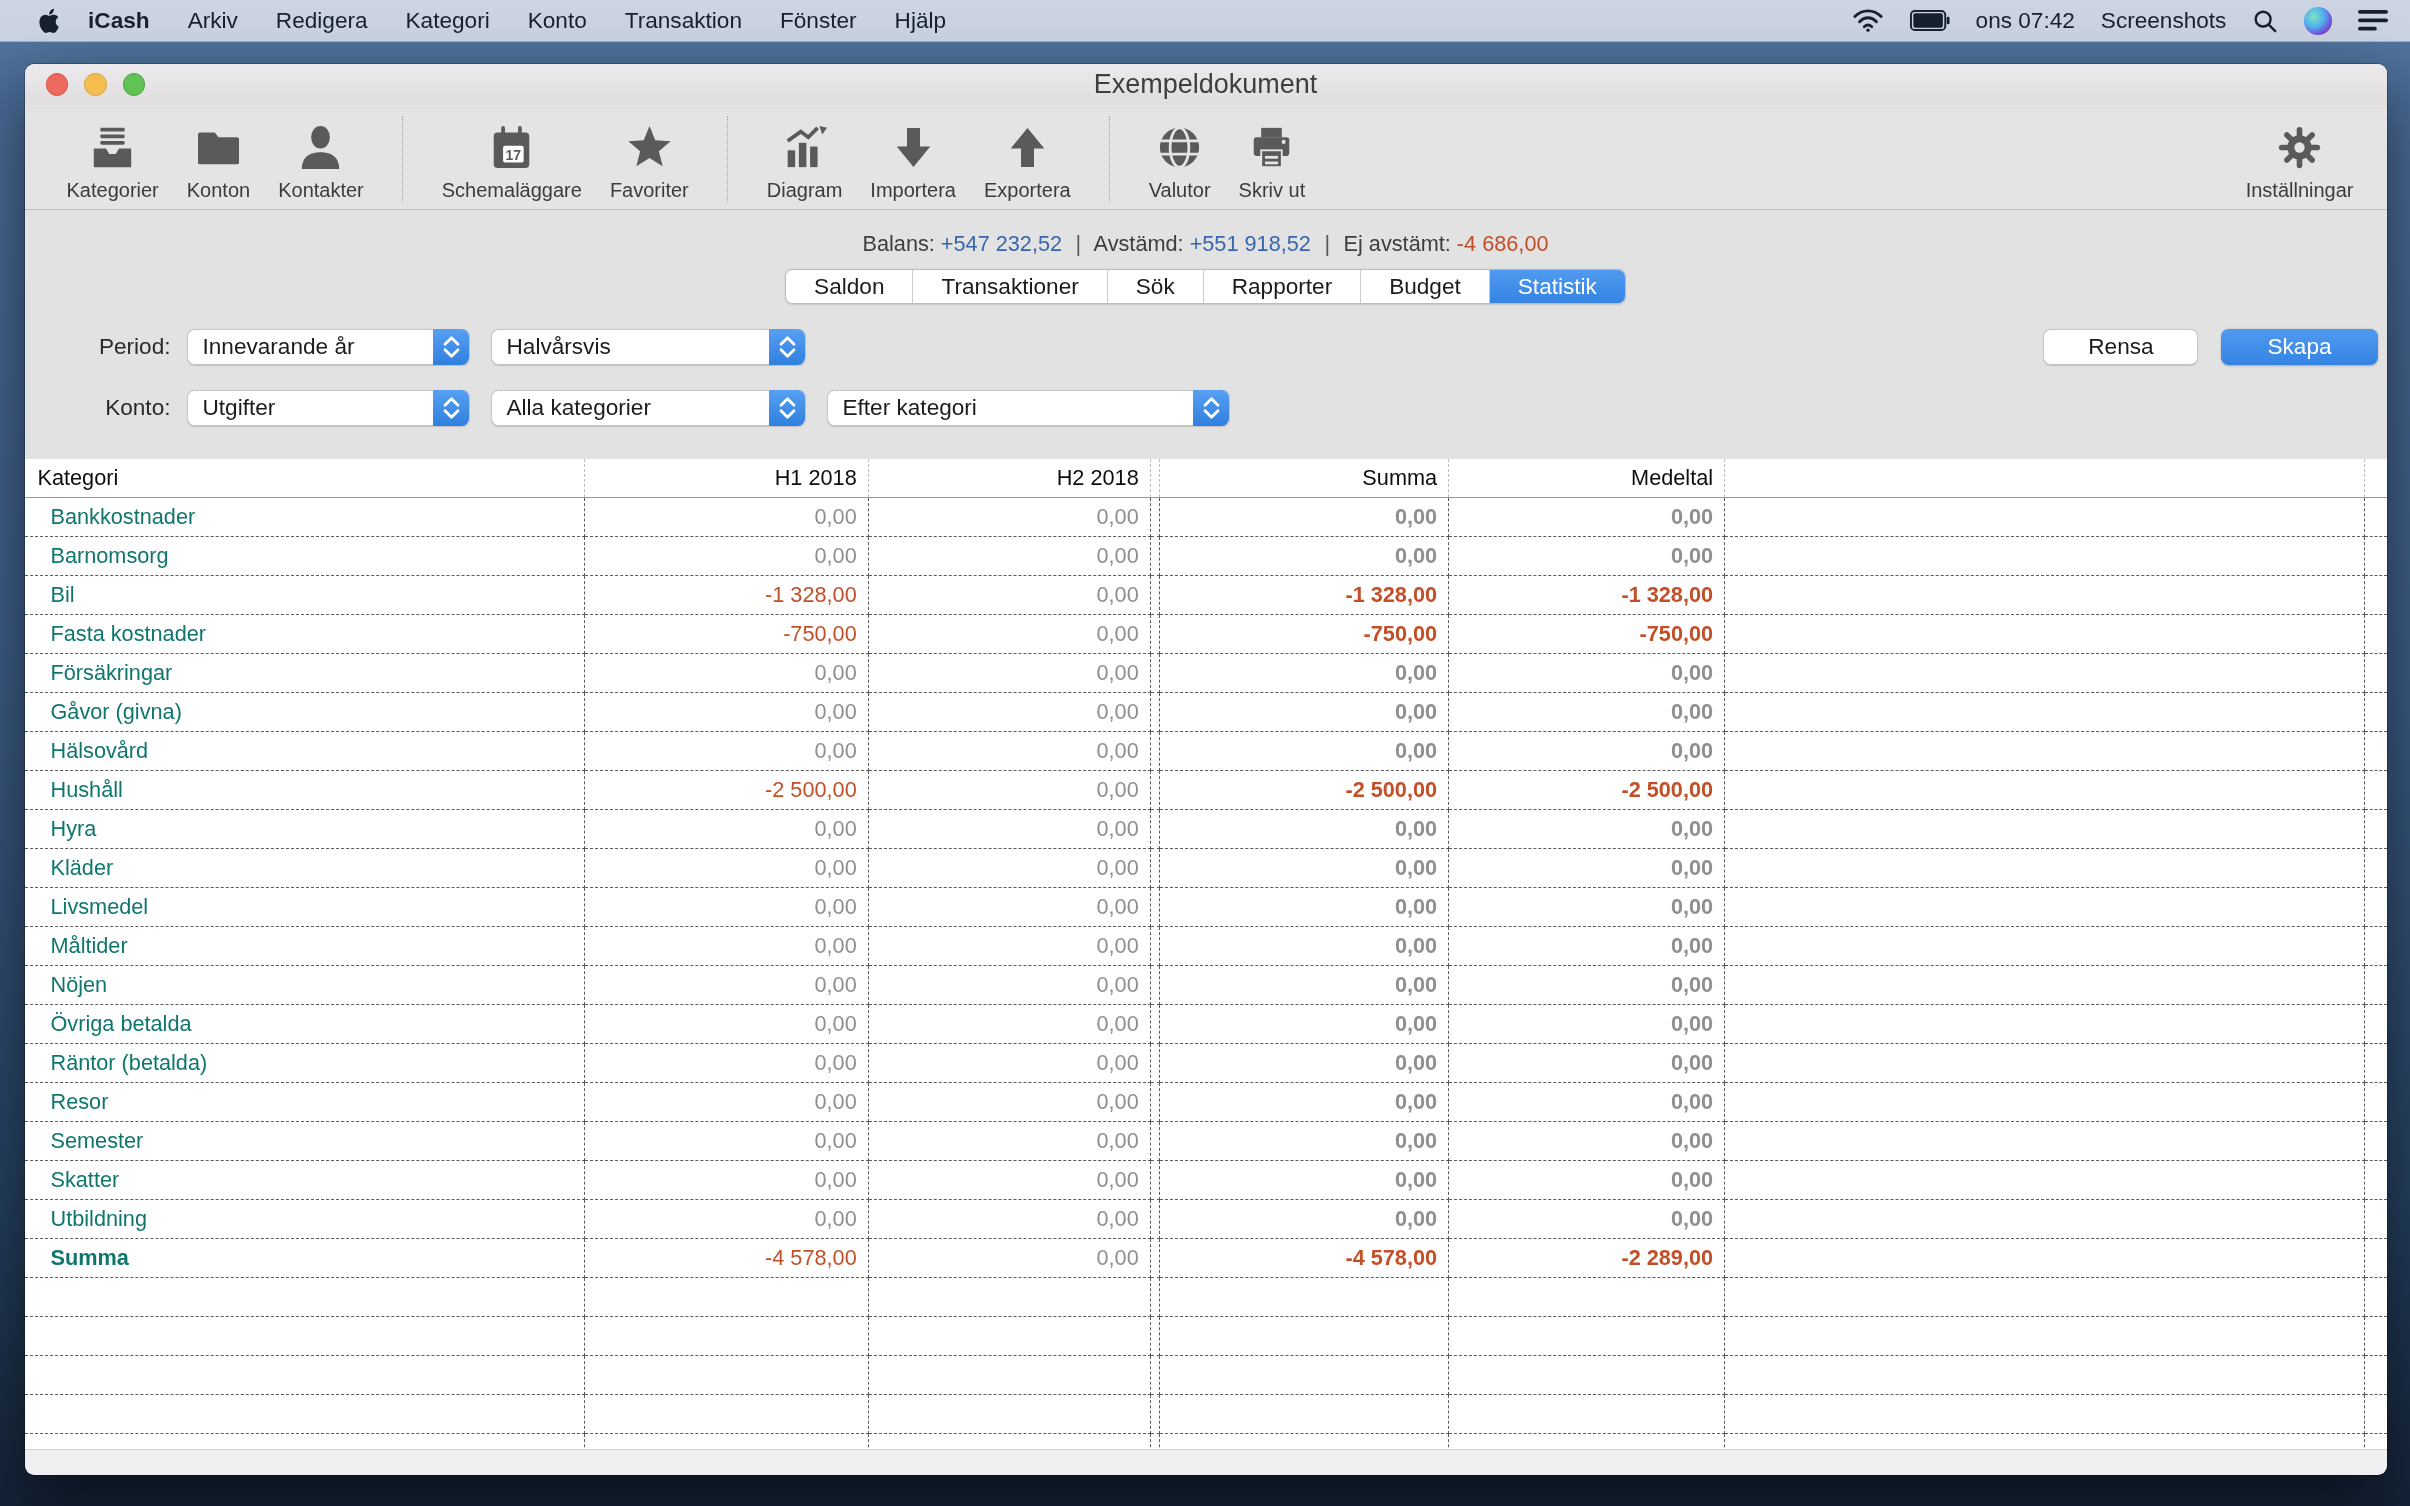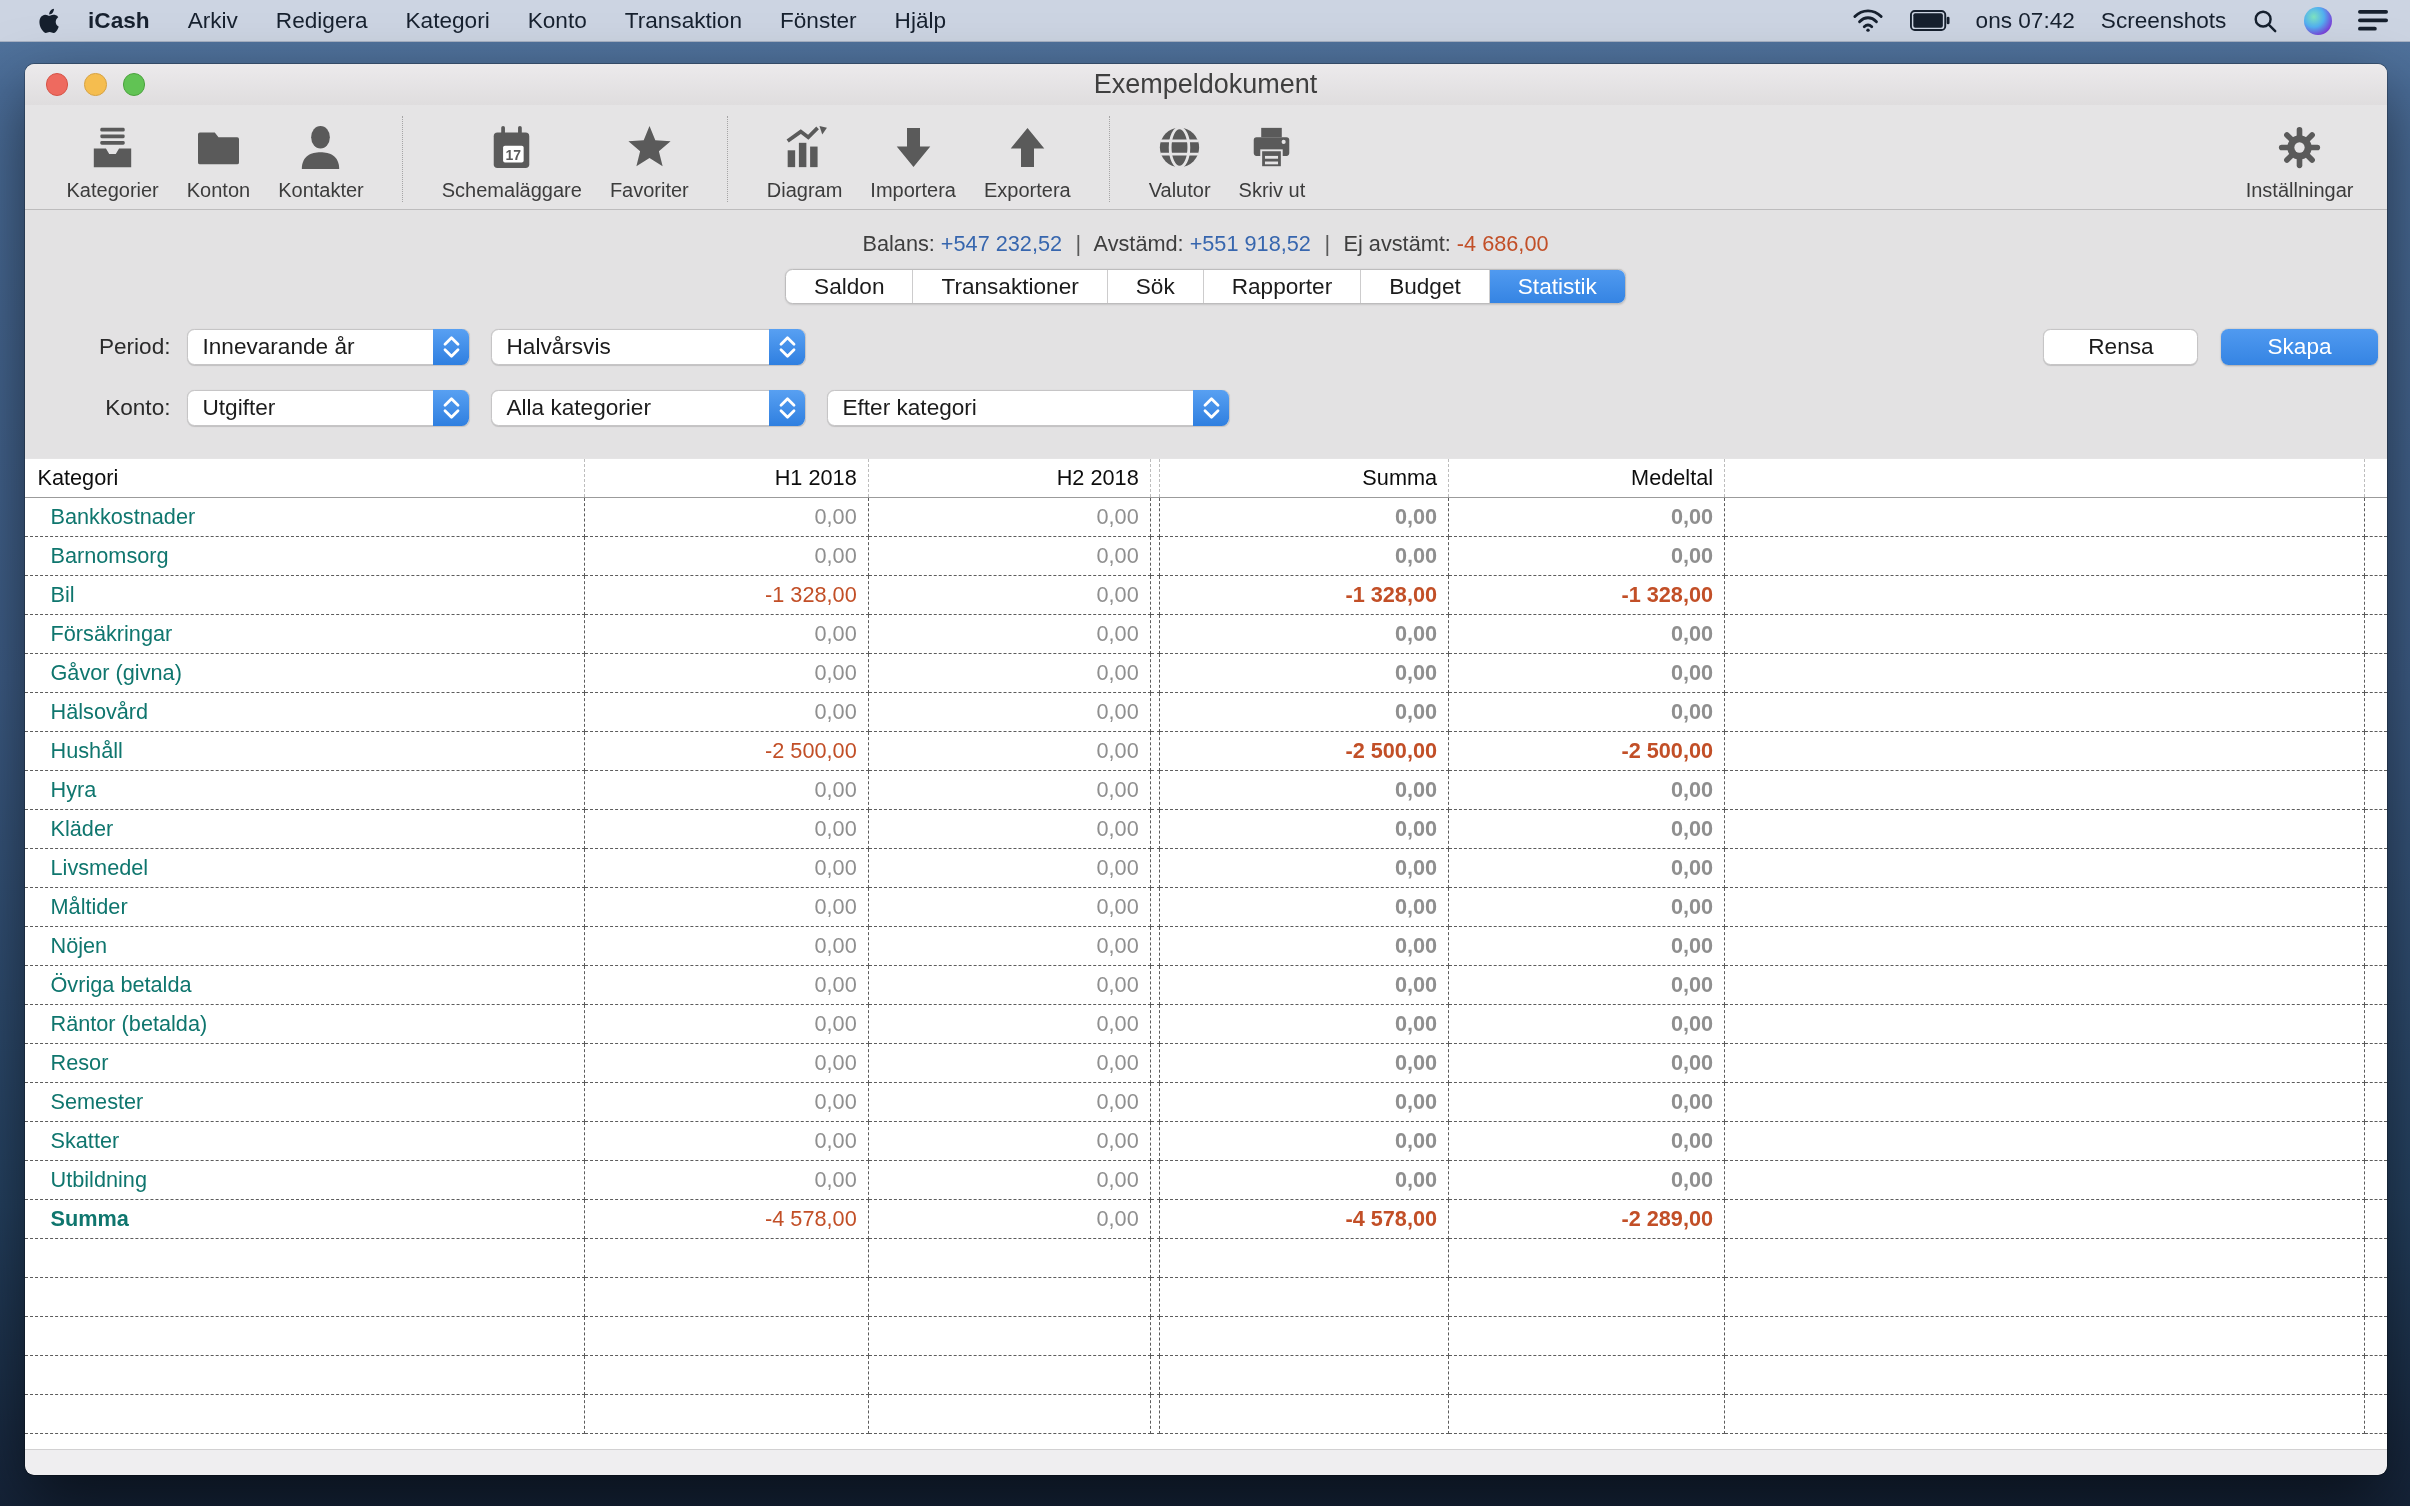--- a/index.html
+++ b/index.html
@@ -426,20 +426,30 @@
             <td class="cat">Bil</td>
             <td class="num neg">-1 328,00</td>
             <td class="num zero">0,00</td>
             <td class="spacer"></td>
             <td class="num agg neg">-1 328,00</td>
             <td class="num agg neg">-1 328,00</td>
             <td class="emptycell"></td>
             <td class="endcol"></td>
           </tr>
           <tr>
+            <td class="cat">Fasta kostnader</td>
+            <td class="num neg">-750,00</td>
+            <td class="num zero">0,00</td>
+            <td class="spacer"></td>
+            <td class="num agg neg">-750,00</td>
+            <td class="num agg neg">-750,00</td>
+            <td class="emptycell"></td>
+            <td class="endcol"></td>
+          </tr>
+          <tr>
             <td class="cat">Försäkringar</td>
             <td class="num zero">0,00</td>
             <td class="num zero">0,00</td>
             <td class="spacer"></td>
             <td class="num agg zero">0,00</td>
             <td class="num agg zero">0,00</td>
             <td class="emptycell"></td>
             <td class="endcol"></td>
           </tr>
           <tr>

